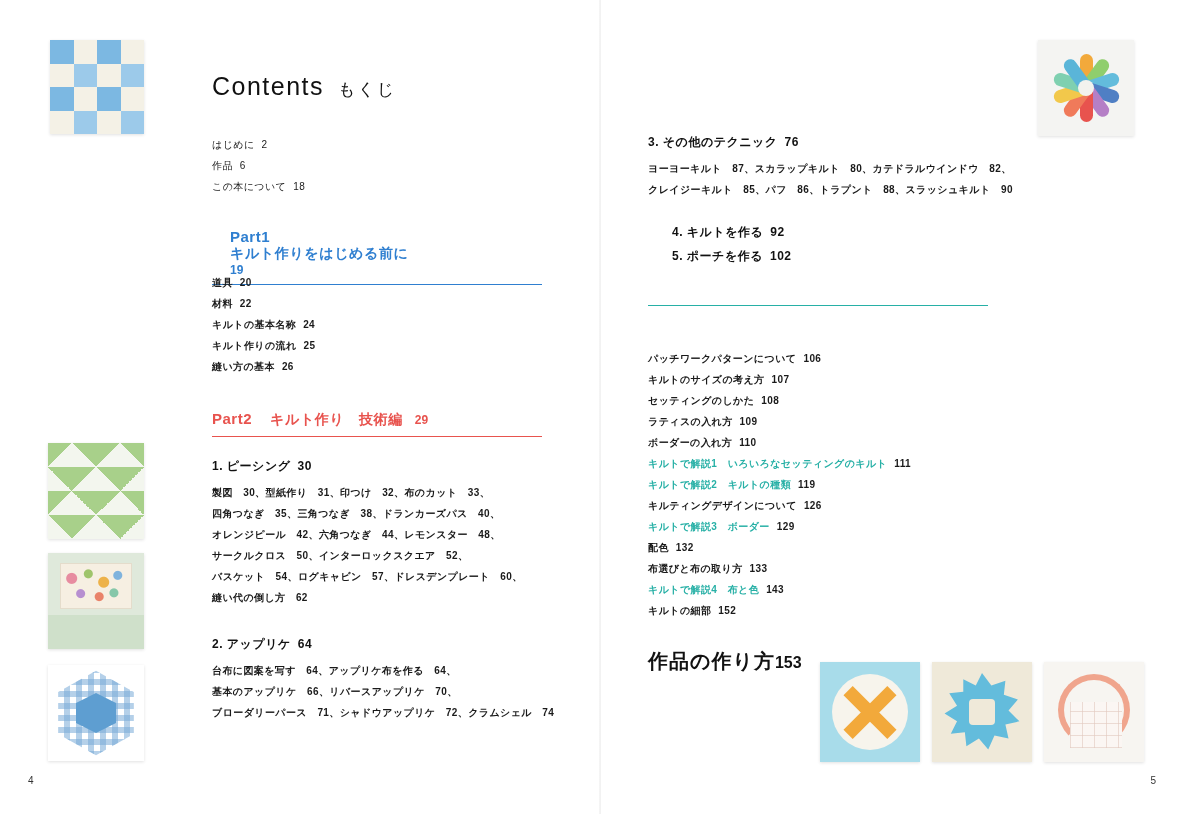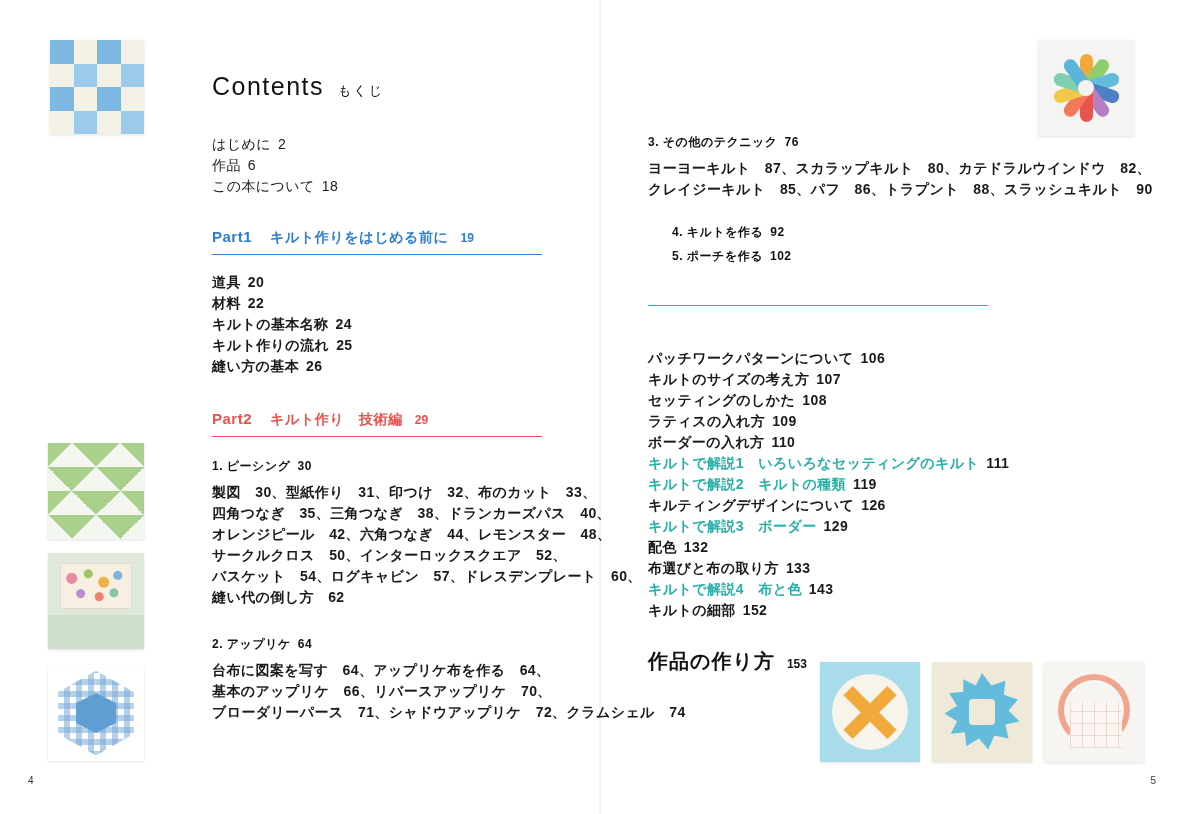--- a/index.html
+++ b/index.html
@@ -36,28 +36,28 @@
     left: 212px; top: 72px;
     display: flex; align-items: baseline; gap: 14px;
   }
   .contents-title .en {
     font-size: 25px;
     letter-spacing: 1.5px;
     color: #111;
     font-weight: 400;
   }
   .contents-title .jp {
-    font-size: 13px;
+    font-size: 17px;
     letter-spacing: 2px;
     color: #111;
   }
 
   
   .toc-line {
-    font-size: 14px;
+    font-size: 10px;
     color: #1a1a1a;
     letter-spacing: 0.4px;
     line-height: 21px;
     white-space: nowrap;
   }
   .toc-line.bold { font-weight: bold; }
   .pg { margin-left: 7px; }
 
   .front-block {
     position: absolute;
@@ -102,24 +102,24 @@
   
   .r-sec3 { position: absolute; left: 648px; top: 134px; }
   .r-sec4 { position: absolute; left: 672px; top: 224px; }
   .part3-wrap { position: absolute; left: 648px; top: 298px; }
   .part3-list { position: absolute; left: 648px; top: 348px; }
   .works-head {
     position: absolute; left: 648px; top: 648px;
     display: flex; align-items: baseline;
   }
   .works-head .t { font-size: 20px; font-weight: bold; color: #111; letter-spacing: 1px; }
-  .works-head .n { font-size: 12px; font-weight: bold; margin-left: 12px; color: #111; }
+  .works-head .n { font-size: 16px; font-weight: bold; color: #111; }
 
   .teal { color: #27b0a6; }
-  .blue { color: #2f7fd0; }
+  .blue { color: #2f7fd0; flex-direction: column; }
   .red  { color: #e8534e; }
 
   
   .folio {
     position: absolute;
     font-size: 10px; color: #333;
   }
   .folio-left { left: 28px; bottom: 28px; }
   .folio-right { right: 28px; bottom: 28px; }
 

